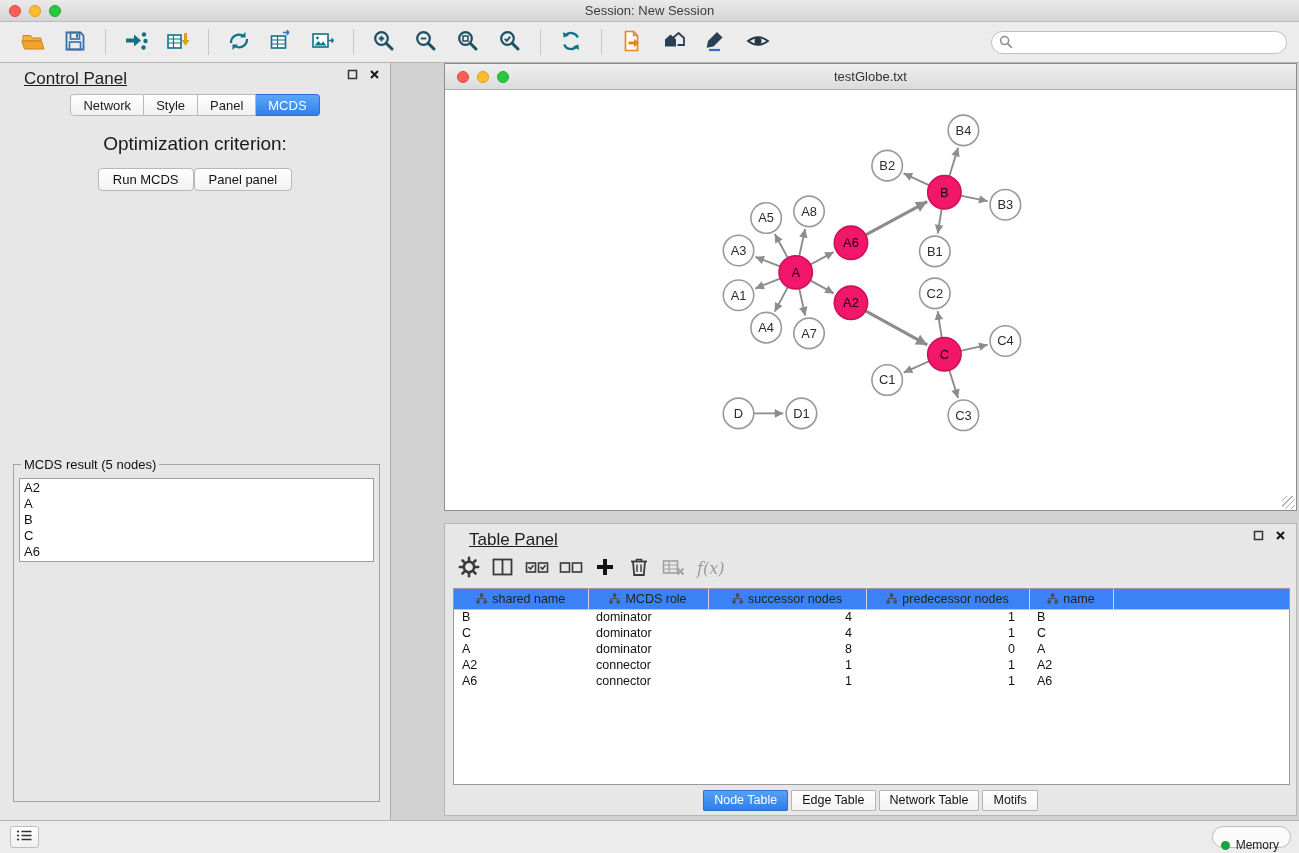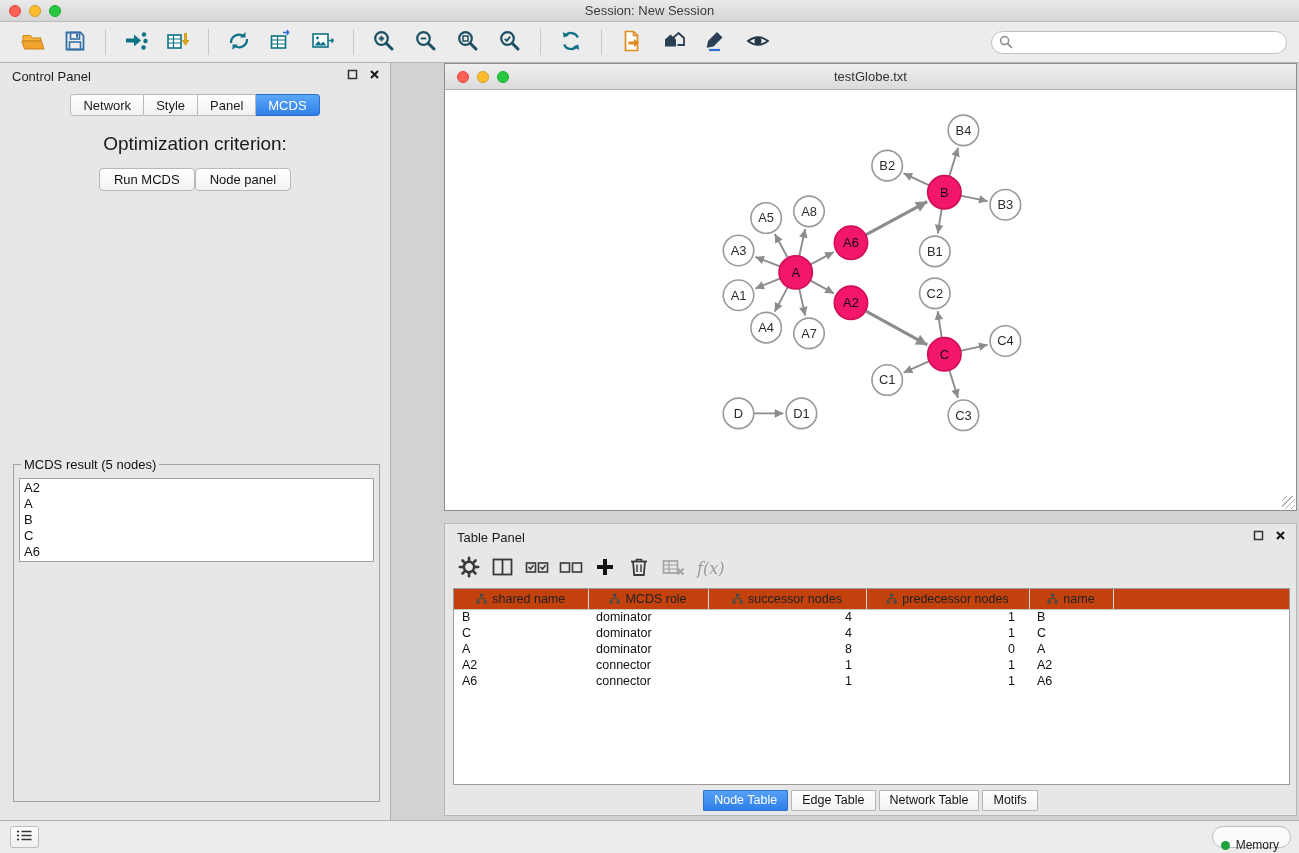--- a/index.html
+++ b/index.html
@@ -26,21 +26,21 @@
   .search-wrap { margin-left:auto; position:relative; width:296px; }
   .search-wrap svg { position:absolute; left:8px; top:4px; }
   .search-input { width:100%; height:23px; border:1px solid #bfbfbf; border-radius:12px;
     background:#fff; padding:0 8px 0 26px; font-size:13px; outline:none; }
   
   .main { position:absolute; top:63px; left:0; right:0; bottom:33px; display:flex; }
   
   .control-panel { width:391px; flex:none; background:#e7e7e7; border-right:1px solid #aeaeae;
     display:flex; flex-direction:column; }
   .panel-header { height:26px; position:relative; flex:none; }
-  .panel-title { position:absolute; left:12px; top:6px; font-size:13px; color:#1c1c1c; }
+  .panel-title { position:absolute; left:24px; top:6px; font-size:17px; color:#1c1c1c;text-decoration:underline; }
   .panel-header-icons { position:absolute; right:10px; top:6px; display:flex; gap:11px; align-items:center; }
   .panel-header-icons span { display:flex; cursor:pointer; }
   .cp-tabs { display:flex; justify-content:center; margin-top:5px; flex:none; }
   .cp-tab { height:22px; padding:0 12px; display:flex; align-items:center; font-size:13px;
     background:linear-gradient(#ffffff,#f1f1f1); border:1px solid #b9b9b9; border-left:none;
     color:#1c1c1c; cursor:pointer; }
   .cp-tab:first-child { border-left:1px solid #b9b9b9; border-radius:4px 0 0 4px; }
   .cp-tab:last-child { border-radius:0 4px 4px 0; }
   .cp-tab.active { background:linear-gradient(#5ba7f8,#2f80e9); border-color:#2e6fd0; color:#fff; }
   .opt-label { text-align:center; margin-top:17px; font-size:19px; flex:none; }
@@ -83,21 +83,21 @@
   
   .table-panel { flex:1; min-height:0; margin:0 2px 4px 12px; background:#e7e7e7;
     border:1px solid #b7b7b7; display:flex; flex-direction:column; }
   .tp-toolbar { height:36px; flex:none; display:flex; align-items:center; padding:0 10px; gap:6px; }
   .tp-icon-btn { width:28px; height:28px; display:flex; align-items:center; justify-content:center;
     background:none; border:none; cursor:pointer; }
   .fx { font-family:"DejaVu Serif","Liberation Serif",serif; font-style:italic; font-size:16px; color:#9a9a9a; }
   .tp-table-wrap { flex:1; min-height:0; margin:2px 6px 0 8px; background:#fff;
     border:1px solid #9b9b9b; overflow:hidden; }
   table.node-table { border-collapse:collapse; width:100%; table-layout:fixed; }
-  table.node-table thead th { height:20px; background:#c2410c; border-right:1px solid #d4d4d4;
+  table.node-table thead th { height:20px; background:#3b82f6; border-right:1px solid #d4d4d4;
     border-bottom:1px solid #c4c4c4; font-size:12.5px; font-weight:normal; color:#222; }
   table.node-table thead th:last-child { border-right:none; }
   .th-inner { display:flex; align-items:center; justify-content:center; gap:5px; }
   table.node-table td { height:16px; font-size:12.5px; color:#111; padding:0 8px;
     white-space:nowrap; overflow:hidden; }
   .td-right { text-align:right; padding-right:14px !important; }
   .tp-tabs { height:30px; flex:none; display:flex; align-items:center; justify-content:center; gap:3px; }
   .tp-tab { height:21px; padding:0 10px; display:flex; align-items:center; font-size:12.5px;
     background:linear-gradient(#ffffff,#f2f2f2); border:1px solid #b5b5b5; border-radius:1px;
     color:#111; cursor:pointer; }
@@ -273,21 +273,21 @@
     </div>
     <div class="cp-tabs">
       <div class="cp-tab">Network</div>
       <div class="cp-tab">Style</div>
       <div class="cp-tab">Panel</div>
       <div class="cp-tab active">MCDS</div>
     </div>
     <div class="opt-label">Optimization criterion:</div>
     <div class="cp-buttons">
       <button class="cp-btn">Run MCDS</button>
-      <button class="cp-btn">Node panel</button>
+      <button class="cp-btn">Panel panel</button>
     </div>
     <div class="cp-spacer"></div>
     <fieldset class="result-box">
       <legend>MCDS result (5 nodes)</legend>
       <div class="result-list">
         <div class="result-item">A2</div>
         <div class="result-item">A</div>
         <div class="result-item">B</div>
         <div class="result-item">C</div>
         <div class="result-item">A6</div>

